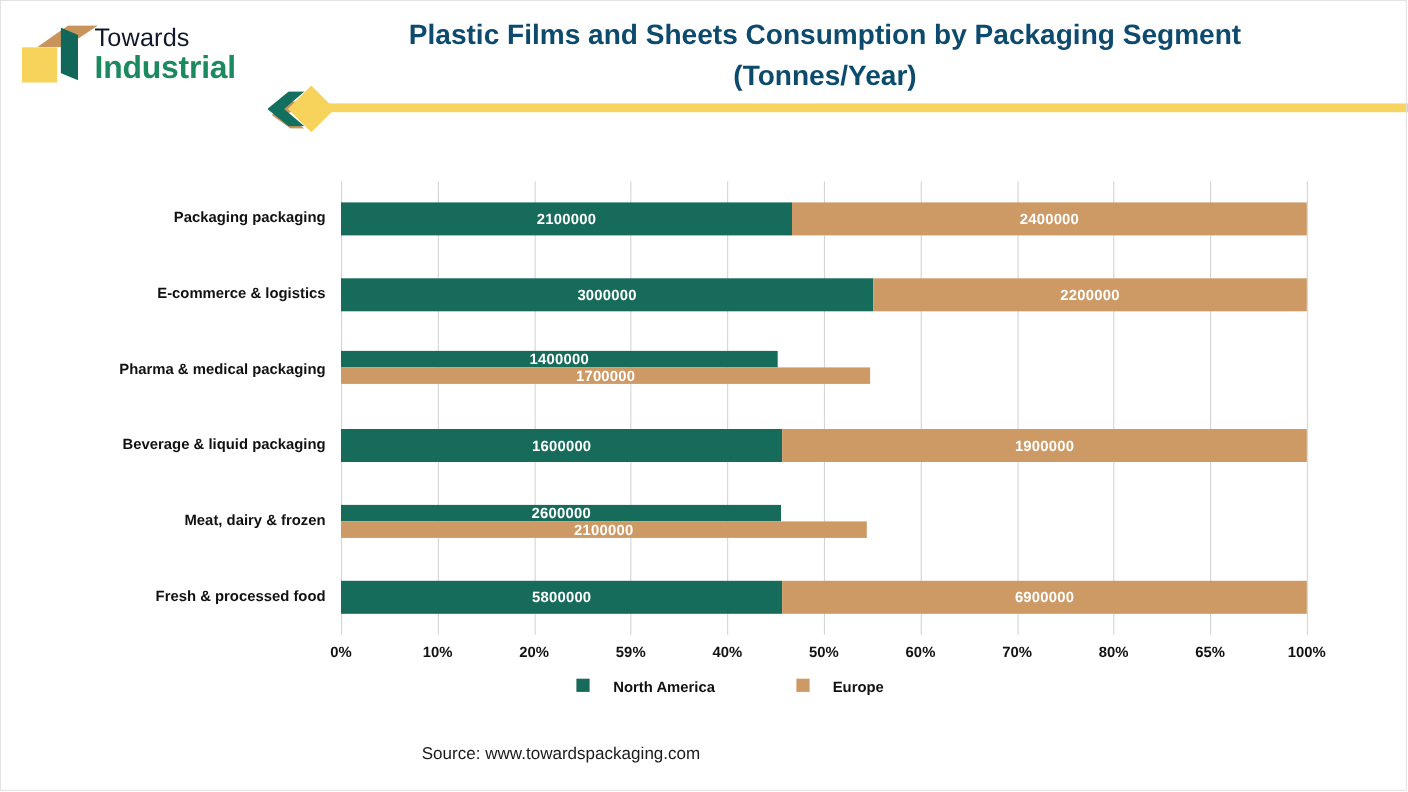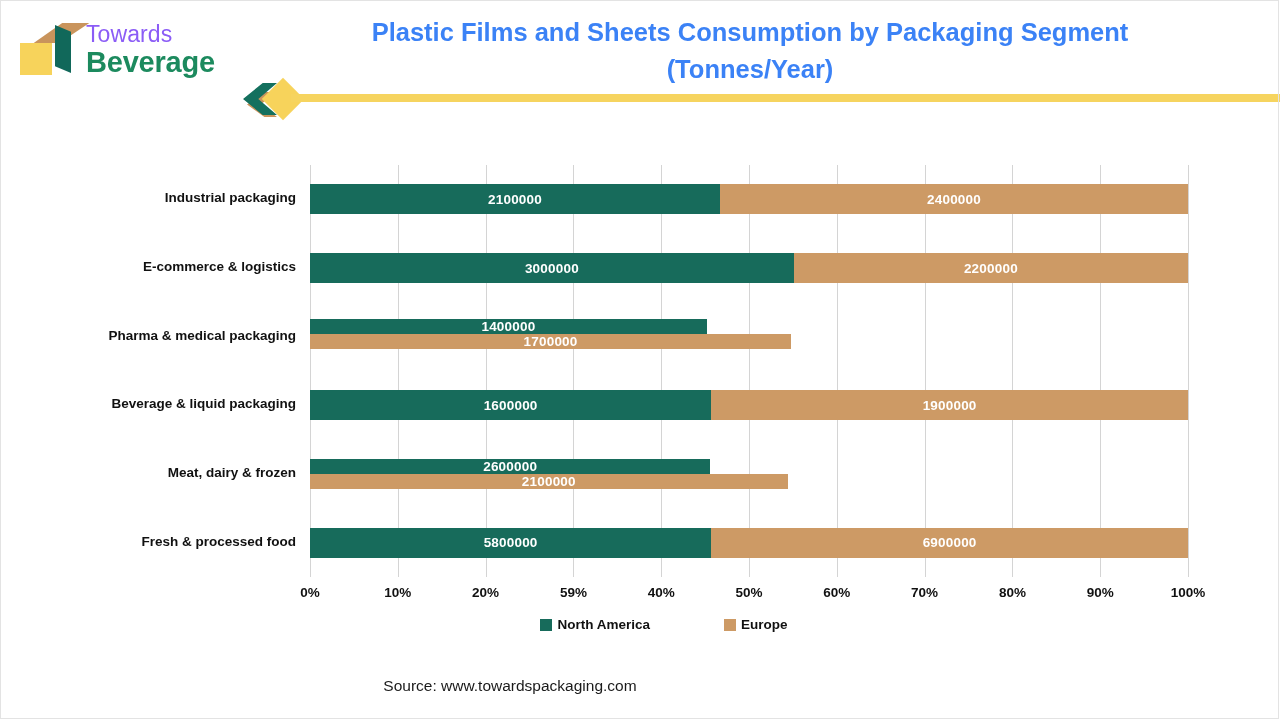--- a/index.html
+++ b/index.html
@@ -58,39 +58,39 @@
     left: 6px; top: 24px;
     width: 32px; height: 32px;
     background: #F7D35B;
   }
   #logo-text {
     margin-left: 6px;
     line-height: 1.0;
   }
   #logo-line1 {
     font-size: 23px;
-    color: #8b5cf6;
+    color: #0f172a;
     letter-spacing: 0.1px;
   }
   #logo-line2 {
     font-size: 29px;
     font-weight: bold;
     color: #1C8A5E;
     letter-spacing: -0.2px;
     margin-top: 2px;
   }
 
   #chart-title {
     position: absolute;
     left: 300px; top: 14px;
     width: 900px;
     text-align: center;
     font-size: 25.5px;
     font-weight: bold;
-    color: #3b82f6;
+    color: #0c4a6e;
     line-height: 1.45;
   }
 
   
   #accent-group {
     position: absolute;
     left: 243px; top: 80px;
     width: 1037px;
     height: 38px;
   }
@@ -209,22 +209,22 @@
     left: 0;
     top: 499px;
     width: 1280px;
     display: flex;
     justify-content: center;
     align-items: center;
     gap: 26px;
   }
   .legend-item {
     display: flex;
-    align-items: center;
-    gap: 5px;
+    align-items: flex-start;
+    gap: 21px;
     font-size: 13.5px;
     font-weight: bold;
     color: #111111;
     padding-left: 48px;
   }
   .legend-swatch {
     width: 12px; height: 12px;
     display: inline-block;
   }
 
@@ -253,21 +253,21 @@
 <div id="header">
 
   <div id="logo-block">
     <div id="logo-mark">
       <div class="logo-top"></div>
       <div class="logo-right"></div>
       <div class="logo-front"></div>
     </div>
     <div id="logo-text">
       <div id="logo-line1">Towards</div>
-      <div id="logo-line2">Beverage</div>
+      <div id="logo-line2">Industrial</div>
     </div>
   </div>
 
   <div id="chart-title">
     <div>Plastic Films and Sheets Consumption by Packaging Segment</div>
     <div>(Tonnes/Year)</div>
   </div>
 
   <div id="accent-group">
     <div class="chev-tan"></div>
@@ -316,39 +316,39 @@
           <div class="seg seg-eu" style="background: rgb(205, 154, 101); width: 54.4%;">2100000</div>
         </div>
         <div class="bar-row" style="top: 362.667px;">
           <div class="seg seg-na" style="background: rgb(23, 107, 91); width: 45.7%;">5800000</div>
           <div class="seg seg-eu" style="background: rgb(205, 154, 101); width: 54.3%;">6900000</div>
         </div>
       </div>
   </div>
 
   <div id="cat-labels">
-      <div class="cat-label" style="top: 72.3333px;">Industrial packaging</div>
+      <div class="cat-label" style="top: 72.3333px;">Packaging packaging</div>
       <div class="cat-label" style="top: 141px;">E-commerce &amp; logistics</div>
       <div class="cat-label" style="top: 209.667px;">Pharma &amp; medical packaging</div>
       <div class="cat-label" style="top: 278.333px;">Beverage &amp; liquid packaging</div>
       <div class="cat-label" style="top: 347px;">Meat, dairy &amp; frozen</div>
       <div class="cat-label" style="top: 415.667px;">Fresh &amp; processed food</div>
     </div>
 
   <div id="xaxis">
       <div class="xtick" style="left: 0px;">0%</div>
       <div class="xtick" style="left: 87.8px;">10%</div>
       <div class="xtick" style="left: 175.6px;">20%</div>
       <div class="xtick" style="left: 263.4px;">59%</div>
       <div class="xtick" style="left: 351.2px;">40%</div>
       <div class="xtick" style="left: 439px;">50%</div>
       <div class="xtick" style="left: 526.8px;">60%</div>
       <div class="xtick" style="left: 614.6px;">70%</div>
       <div class="xtick" style="left: 702.4px;">80%</div>
-      <div class="xtick" style="left: 790.2px;">90%</div>
+      <div class="xtick" style="left: 790.2px;">65%</div>
       <div class="xtick" style="left: 878px;">100%</div>
     </div>
 
   <div id="legend">
       <div class="legend-item">
         <span class="legend-swatch" style="background: rgb(23, 107, 91);"></span>
         <span>North America</span>
       </div>
       <div class="legend-item">
         <span class="legend-swatch" style="background: rgb(205, 154, 101);"></span>

